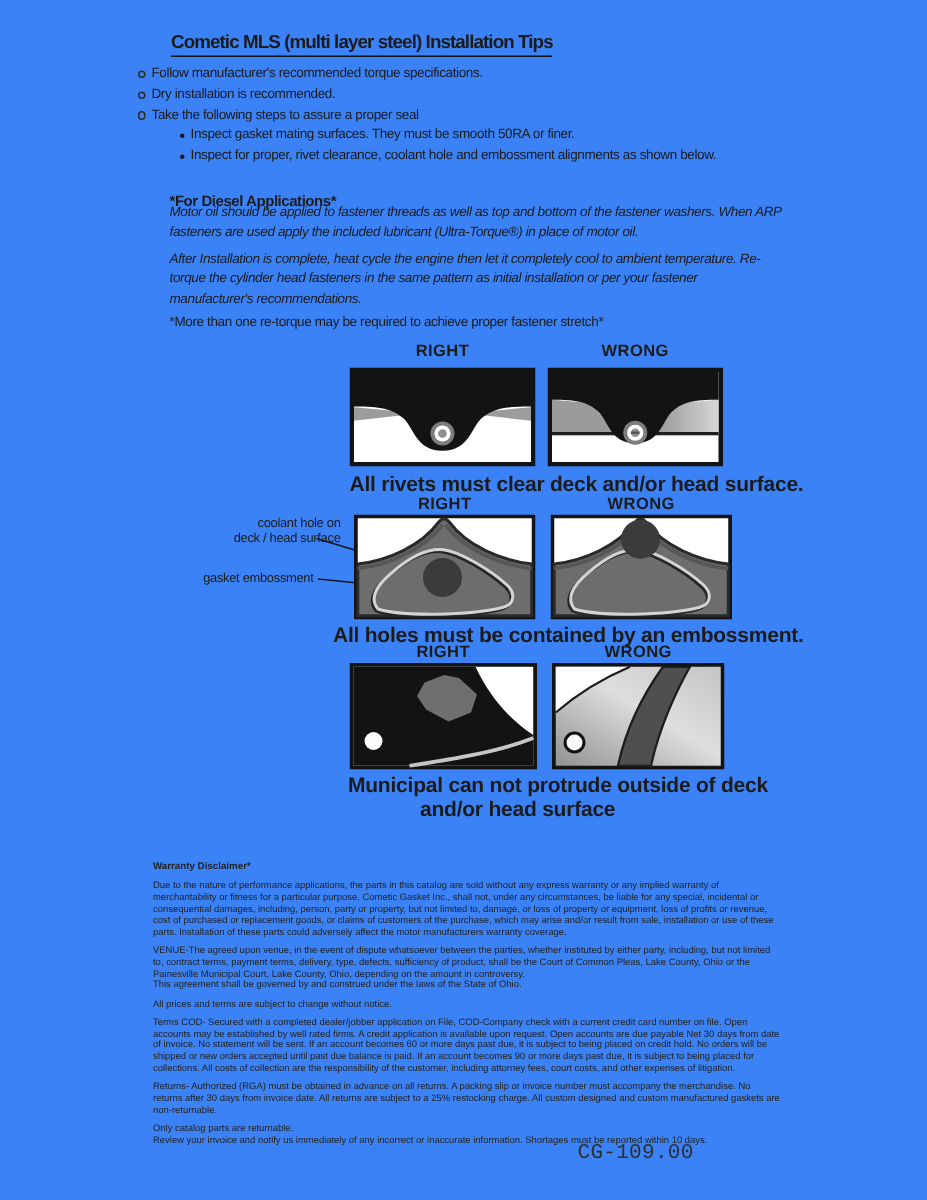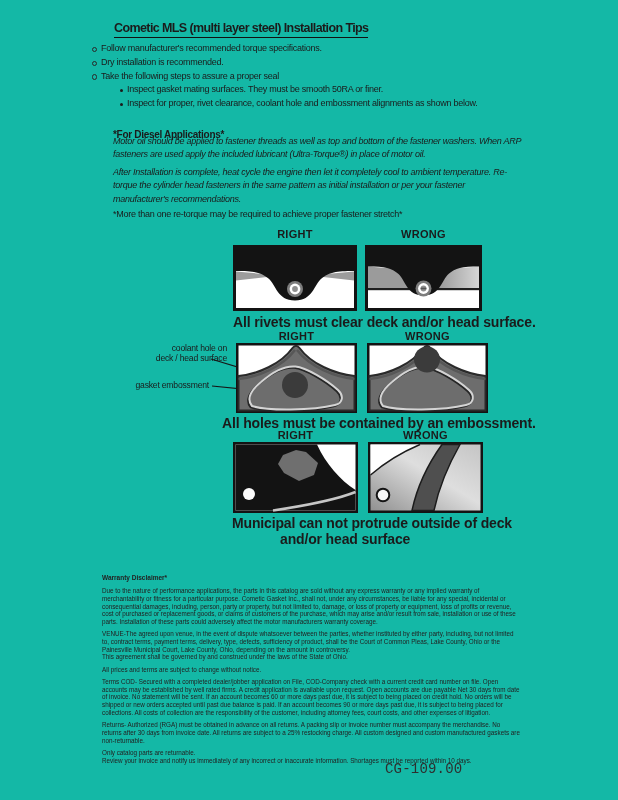--- a/index.html
+++ b/index.html
@@ -1,17 +1,17 @@
 <!DOCTYPE html>
 <html><head>
 <meta charset="utf-8">
 <style>
   html,body{margin:0;padding:0;background:#ffffff;}
   #page{
-    position:relative;width:618px;height:800px;background:#14b8a6;
+    position:relative;width:618px;height:800px;background:#3b82f6;
     font-family:"Liberation Sans", sans-serif;color:#1b1b1b;overflow:hidden;
   }
   .abs{position:absolute;}
   
   .title{
     left:114px;top:21px;font-size:12.5px;font-weight:bold;letter-spacing:-0.6px;
     border-bottom:1.5px solid #111;padding-bottom:1.5px;white-space:nowrap;
   }
   
   .tips{left:92px;top:42px;font-size:9px;letter-spacing:-0.25px;line-height:13.8px;width:470px;}

